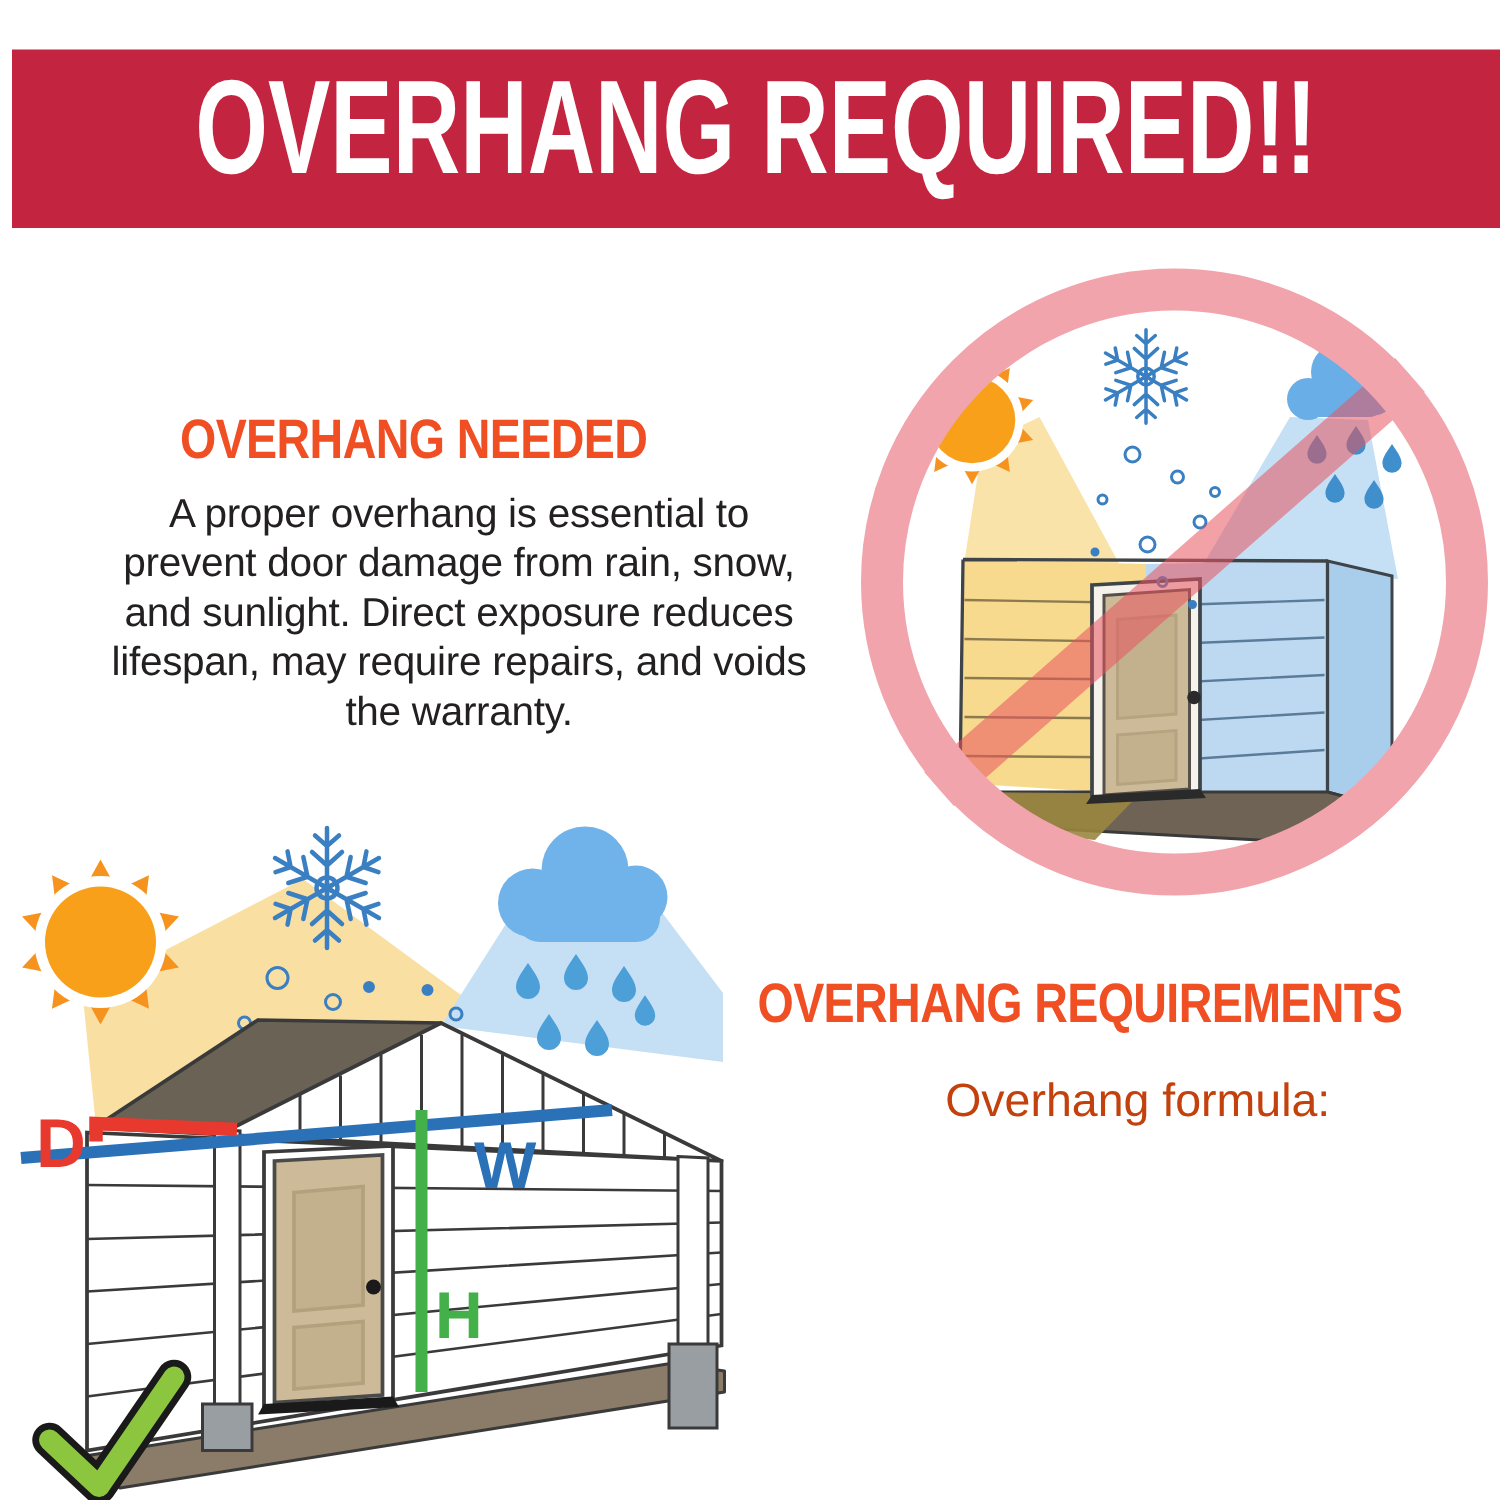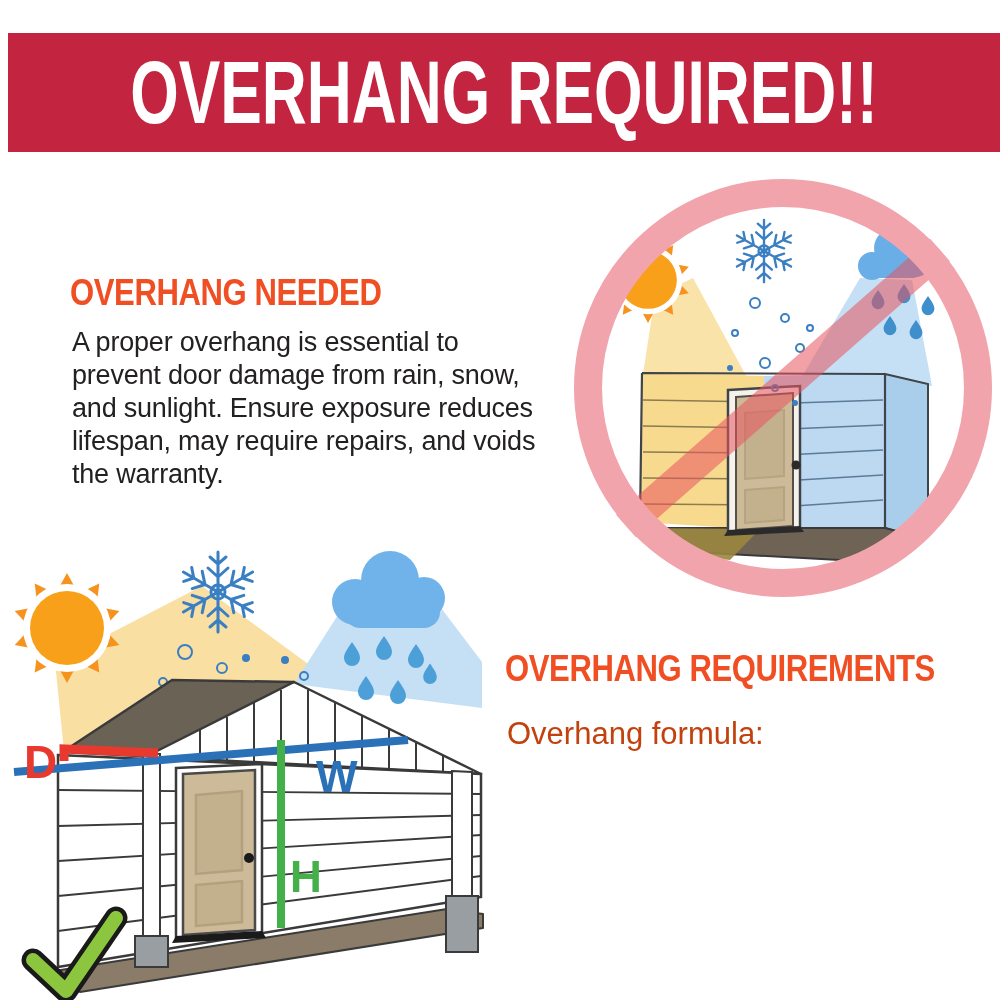--- a/index.html
+++ b/index.html
@@ -3,28 +3,28 @@
 <meta charset="utf-8">
 <style>
   html,body{margin:0;padding:0;background:#fff;}
   #canvas{
     position:relative;width:1000px;height:1000px;background:#fff;overflow:hidden;
     font-family:"Liberation Sans","DejaVu Sans",sans-serif;color:#232021;
   }
   
   .banner{
     position:absolute;left:8px;top:33px;width:992px;height:119px;
-    background:#C32440;display:flex;align-items:center;justify-content:center;
+    background:#C32440;display:flex;justify-content:center;
   }
   .banner-text{
     color:#fff;font-weight:bold;font-size:89px;letter-spacing:0px;white-space:nowrap;
     display:inline-block;transform:scaleX(0.70);transform-origin:center;
   }
   
-  .txt-block{position:absolute;}
+  .txt-block{position:absolute;text-align:center;}
   .needed-block{left:70px;top:272px;width:470px;}
   .req-block{left:505px;top:648px;width:505px;}
   .orange-h{
     color:#F04E23;font-weight:bold;font-size:37px;letter-spacing:-0.5px;white-space:nowrap;
     display:inline-block;transform:scaleX(0.84);transform-origin:left center;margin:0;
   }
   .body-copy{
     margin:12px 0 0 2px;font-size:27px;line-height:33px;color:#232021;
     white-space:pre-line;letter-spacing:-0.2px;
   }
@@ -42,21 +42,21 @@
 <div id="canvas">
 
   <div class="banner">
     <span class="banner-text">OVERHANG REQUIRED!!</span>
   </div>
 
   <div class="txt-block needed-block">
     <h2 class="orange-h">OVERHANG NEEDED</h2>
     <p class="body-copy">A proper overhang is essential to
 prevent door damage from rain, snow,
-and sunlight. Ensure exposure reduces
+and sunlight. Direct exposure reduces
 lifespan, may require repairs, and voids
 the warranty.</p>
   </div>
 
   <svg class="no-scene" width="445" height="430" viewBox="0 0 445 430">
     <defs>
       <polygon id="spikeA" points="0,-55 11,-35 -11,-35"></polygon>
       <g id="spokeA">
         <path d="M0,4 L0,-40 M0,-15 L-10,-24 M0,-15 L10,-24 M0,-28 L-8,-35 M0,-28 L8,-35"></path>
       </g>

